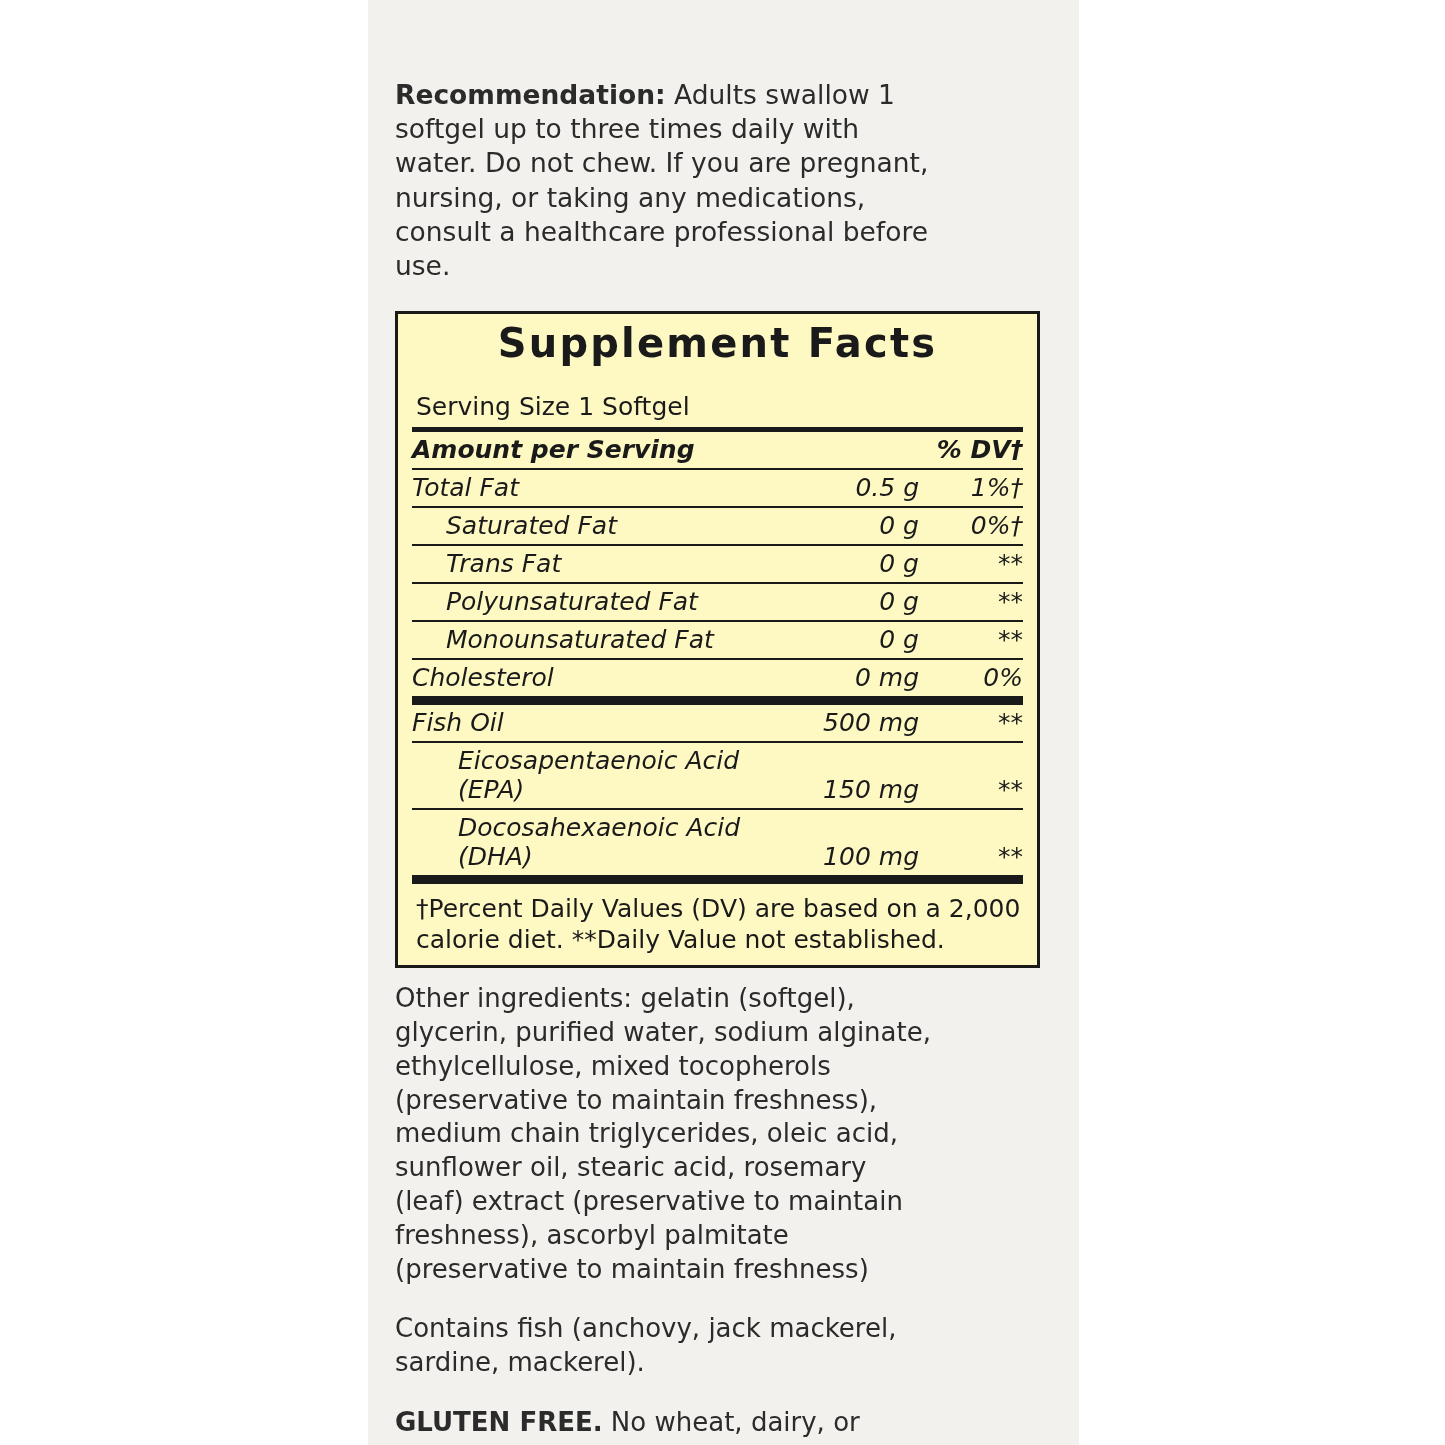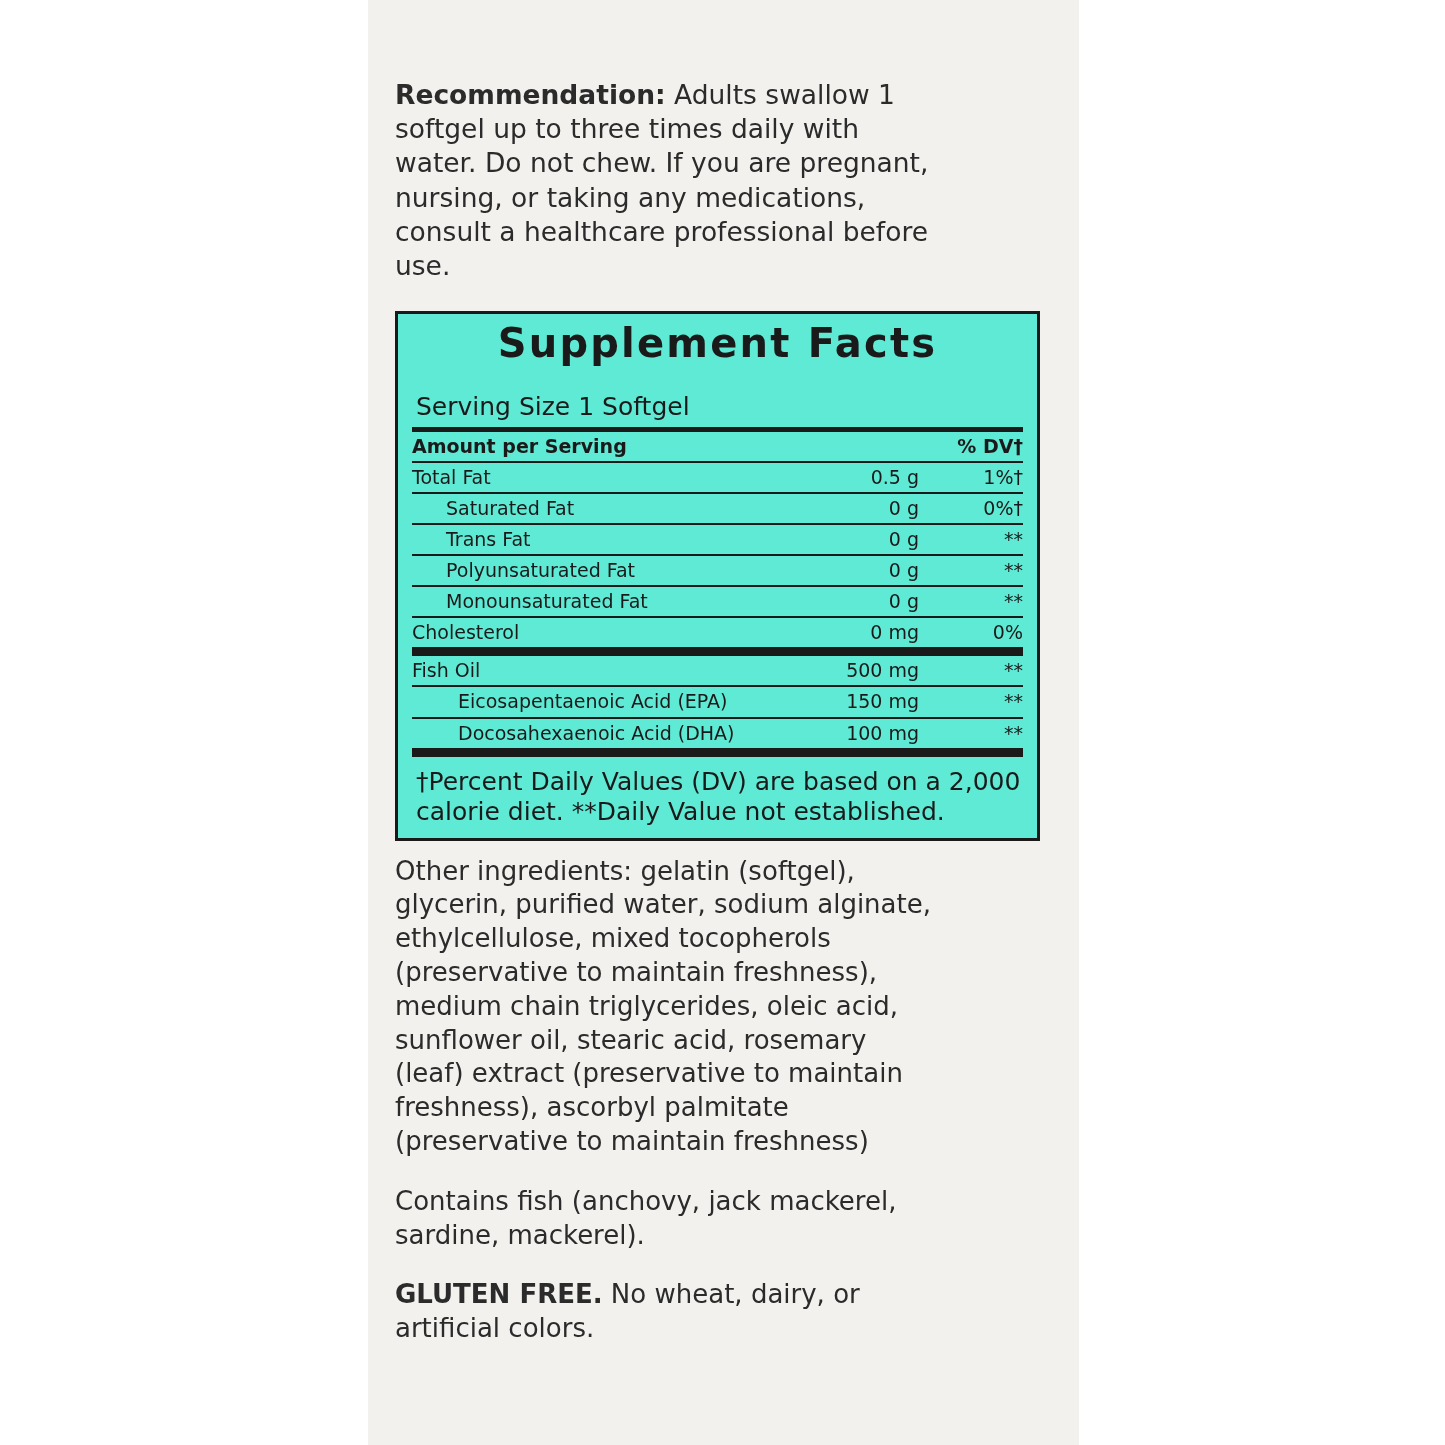--- a/index.html
+++ b/index.html
@@ -40,21 +40,21 @@
     color: #2b2b2b;
   }
   .recommendation .bold {
     font-weight: bold;
   }
 
   
   .sf-box {
     margin-top: 28px;
     border: 3px solid #1a1a1a;
-    background: #5eead4;
+    background: #fef9c3;
     padding: 0 14px 8px 14px;
     box-sizing: border-box;
     width: 645px;
   }
   .sf-title {
     font-family: "DejaVu Sans", sans-serif;
     font-weight: bold;
     font-size: 40px;
     letter-spacing: 2.2px;
     text-align: center;
@@ -66,21 +66,22 @@
     font-size: 25px;
     line-height: 1.2;
     padding: 3px 0 5px 4px;
     margin-top: 24px;
   }
   .rule-med   { border-bottom: 5px solid #1a1a1a; }
 
   table.sf-table {
     width: 100%;
     border-collapse: collapse;
-    font-size: 19px;
+    font-size: 25px;
+    font-style: italic;
   }
   table.sf-table td {
     padding: 3px 0 4px 0;
     vertical-align: bottom;
     border-bottom: 2px solid #1a1a1a;
     line-height: 1.16;
   }
   table.sf-table tr.thickrule td { border-bottom: 9px solid #1a1a1a; }
 
   td.c-name   { text-align: left; padding-left: 4px; }

